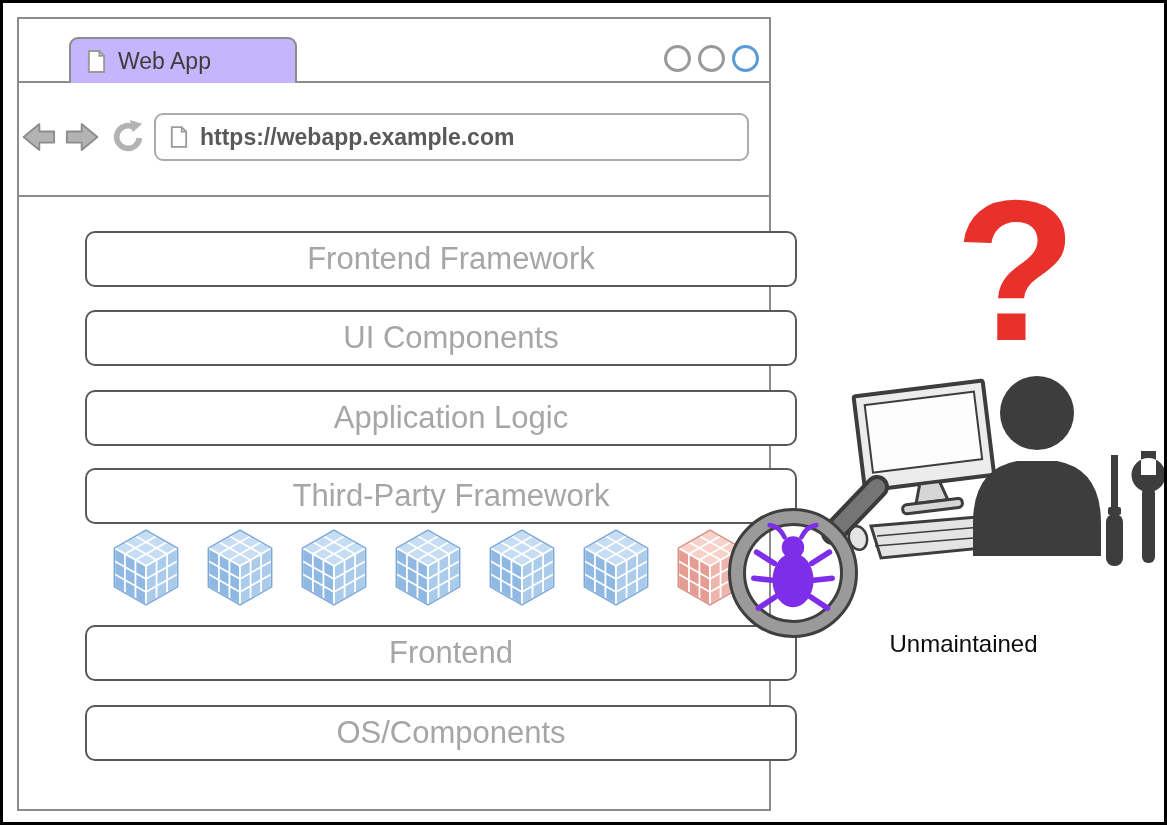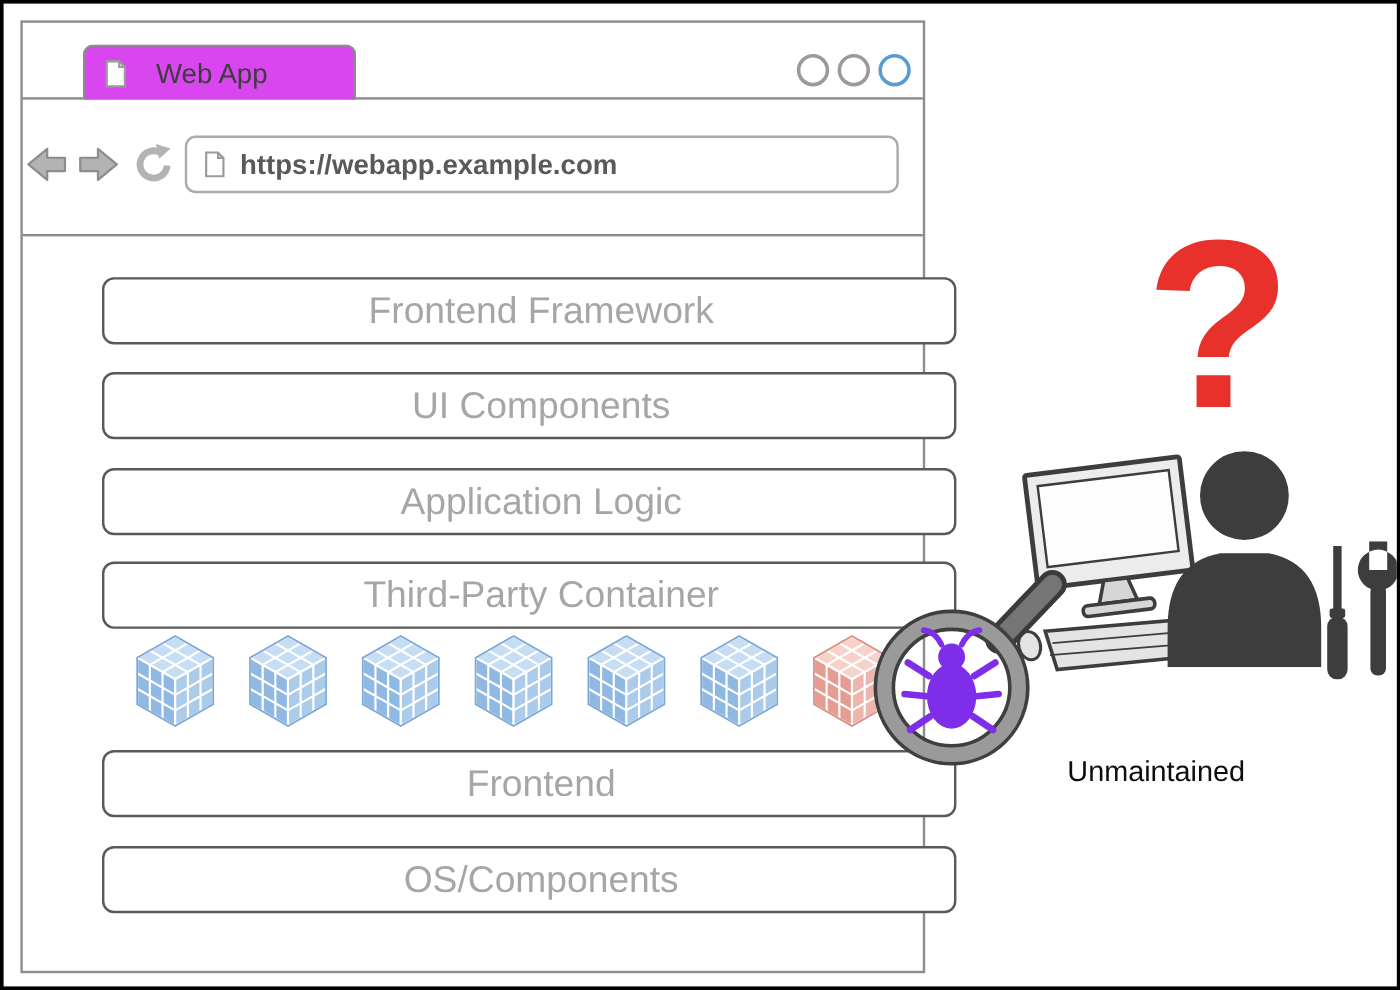--- a/index.html
+++ b/index.html
@@ -9,23 +9,23 @@
     background: #fff; border: 3px solid #000; overflow: hidden;
   }
   
   .browser {
     position: absolute; left: 14px; top: 14px; width: 754px; height: 794px;
     border: 2px solid #8c8c8c; background: #fff;
   }
   .tabbar-line { position: absolute; left: 0; right: 0; top: 62px; height: 2px; background: #8c8c8c; z-index: 1; }
   .tab {
     position: absolute; left: 50px; top: 18px; width: 228px; height: 46px;
-    background: #d946ef; border: 2px solid #8c8c8c; border-bottom: none;
+    background: #c4b5fd; border: 2px solid #8c8c8c; border-bottom: none;
     border-radius: 9px 9px 0 0; z-index: 2;
-    display: flex; align-items: center; gap: 24px; padding-left: 16px;
+    display: flex; align-items: center; gap: 12px; padding-left: 16px;
     font-size: 23px; color: #3d3d3d;
   }
   .win-controls { position: absolute; top: 26px; right: 10px; display: flex; gap: 7px; z-index: 2; }
   .circle { width: 27px; height: 27px; border-radius: 50%; border: 3px solid #9a9a9a; background: #fff; display: inline-block; }
   .circle.blue { border-color: #5b9bd5; }
   .navbar {
     position: absolute; left: 0; right: 0; top: 88px; height: 60px;
     display: flex; align-items: center; gap: 9px; padding: 0 20px 0 0;
   }
   .urlbar {
@@ -118,21 +118,21 @@
     <div class="layer" style="top:212px">
       <span>Frontend Framework</span>
     </div>
     <div class="layer" style="top:371px">
       <span>Application Logic</span>
     </div>
     <div class="layer" style="top:291px">
       <span>UI Components</span>
     </div>
     <div class="layer" style="top:449px">
-      <span>Third-Party Container</span>
+      <span>Third-Party Framework</span>
     </div>
 
     <div class="cubes">
       <svg class="cube-blue" viewBox="0 0 100 112" width="72" height="81">
           <use href="#cube-shape"></use>
         </svg>
       <svg class="cube-blue" viewBox="0 0 100 112" width="72" height="81">
           <use href="#cube-shape"></use>
         </svg>
       <svg class="cube-blue" viewBox="0 0 100 112" width="72" height="81">

